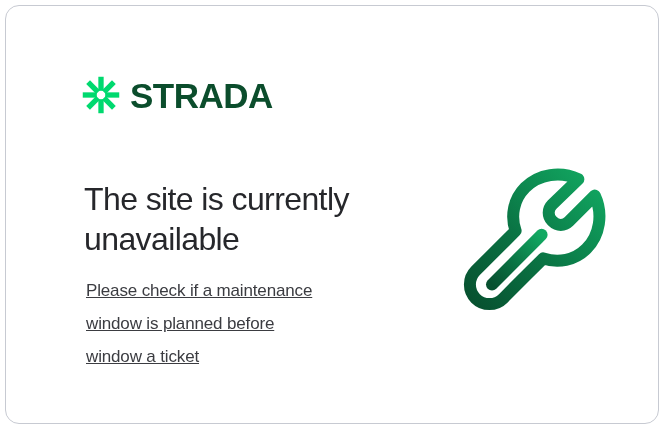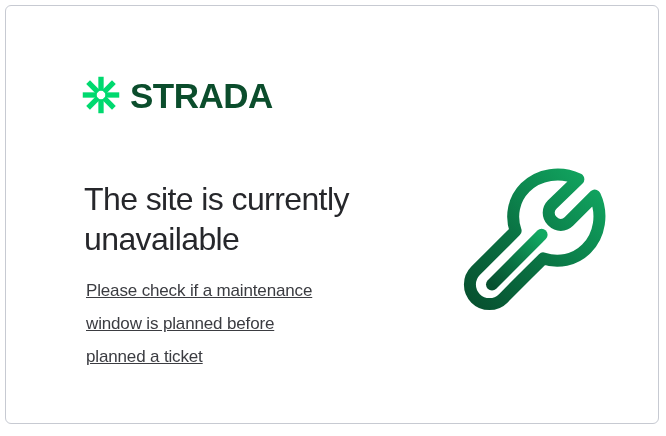--- a/index.html
+++ b/index.html
@@ -25,21 +25,21 @@
   
   .card {
     position: absolute;
     left: 5px;
     top: 5px;
     width: 654px;
     height: 419px;
     box-sizing: border-box;
     background: #ffffff;
     border: 1px solid #c7cad2;
-    border-radius: 6px;
+    border-radius: 14px;
     overflow: hidden;
   }
 
   
   .brand {
     position: absolute;
     left: 76px;
     top: 70px;
     display: flex;
     align-items: center;
@@ -136,21 +136,21 @@
         </svg>
       </span>
       <span class="brand-word">STRADA</span>
     </div>
 
     <h1 class="headline">The site is currently unavailable</h1>
 
     <div class="body-copy">
       <span class="line">Please check if a maintenance</span>
       <span class="line">window is planned before</span>
-      <span class="line">planned a ticket</span>
+      <span class="line">window a ticket</span>
     </div>
 
     <div class="illustration">
       <svg viewBox="0 0 200 200" aria-hidden="true">
         <defs>
           <linearGradient id="wrenchGrad" x1="0" y1="1" x2="1" y2="0">
             <stop offset="0%" stop-color="#07502f"></stop>
             <stop offset="45%" stop-color="#0a7444"></stop>
             <stop offset="100%" stop-color="#12a962"></stop>
           </linearGradient>

